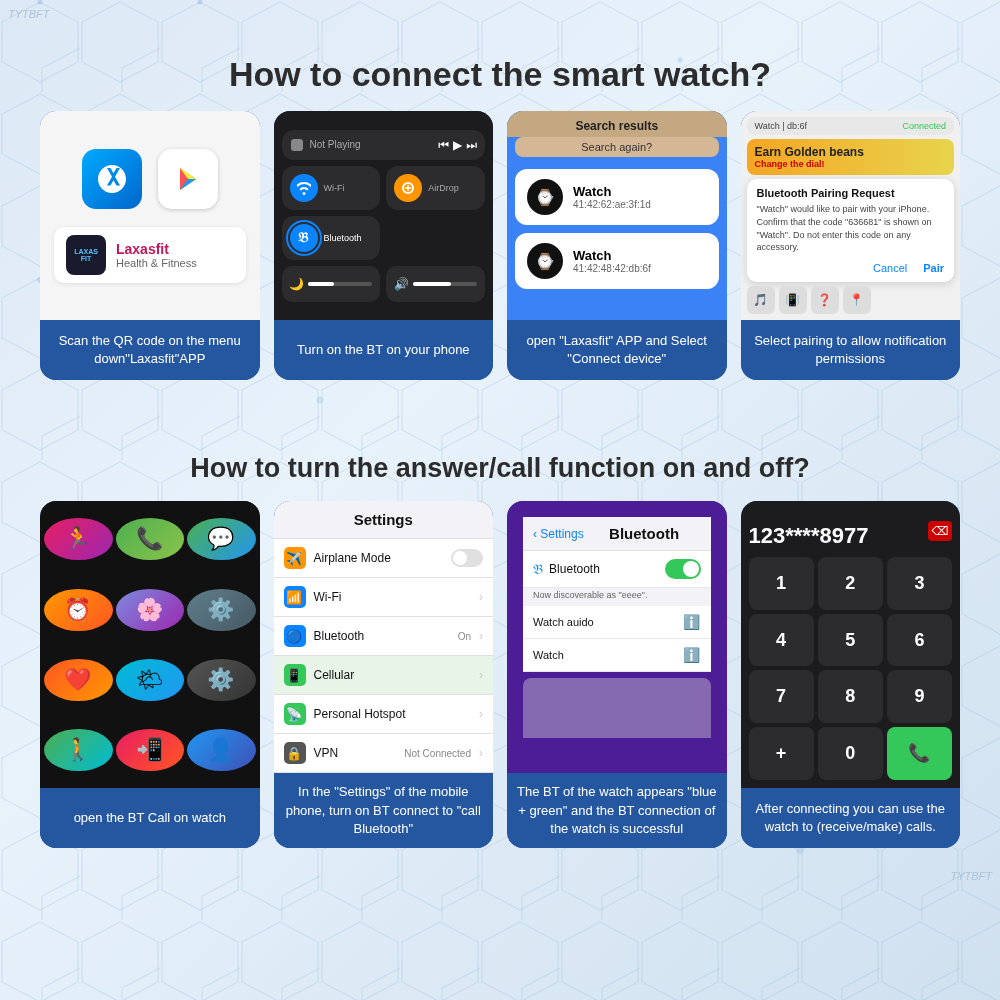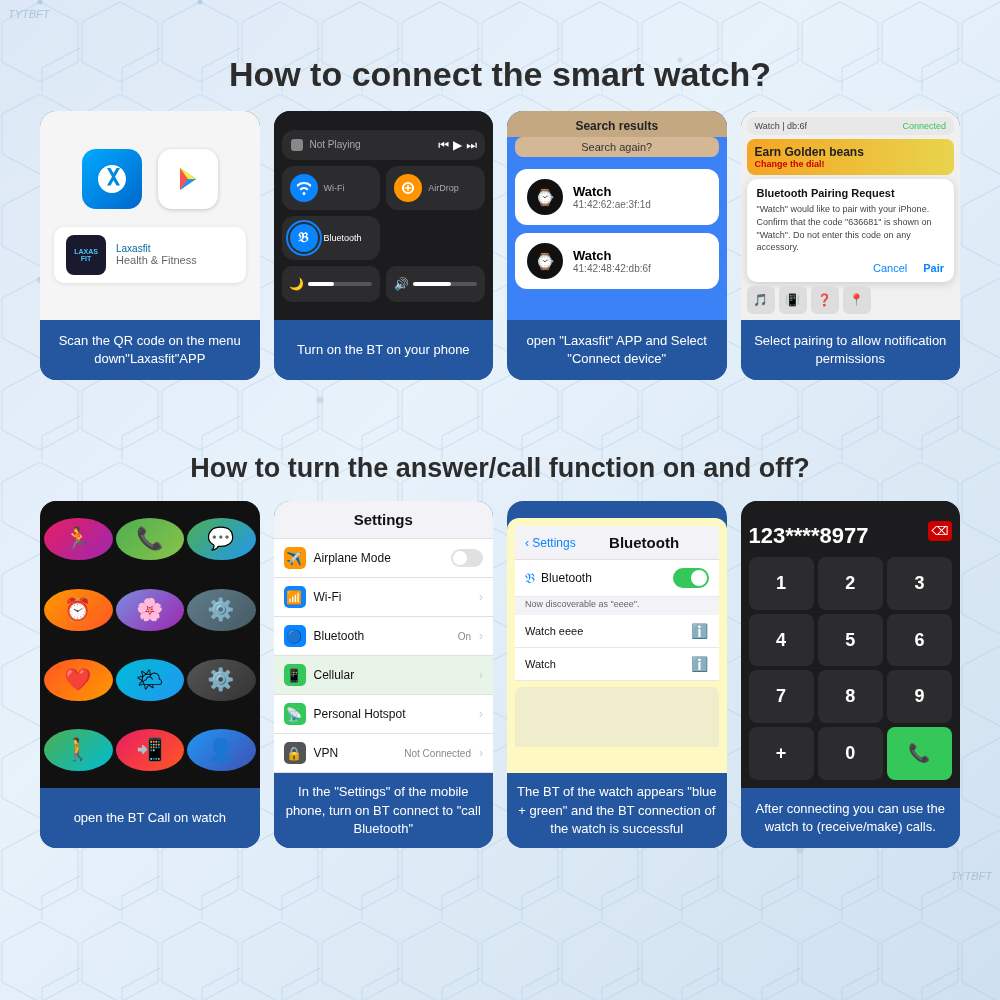--- a/index.html
+++ b/index.html
@@ -133,21 +133,21 @@
     .laxasfit-logo {
       width: 40px; height: 40px;
       background: #1a1a2e;
       border-radius: 8px;
       display: flex; align-items: center; justify-content: center;
       color: #4fc3f7;
       font-size: 8px;
       font-weight: bold;
     }
     .laxasfit-text { font-size: 12px; }
-    .laxasfit-name { font-weight: normal; color: #0369a1; font-size: 10px; }
+    .laxasfit-name { font-weight: bold; color: #be185d; font-size: 14px; }
     .laxasfit-sub { color: #666; font-size: 11px; }
 
     
     .bt-card .card-screen {
       background: #1c1c1e;
       flex-direction: column;
       padding: 0;
     }
     .control-center {
       width: 100%;
@@ -416,26 +416,25 @@
       content: '';
       width: 14px; height: 14px;
       background: white;
       border-radius: 50%;
       position: absolute;
       left: 2px; top: 2px;
     }
 
     
     .bt-settings-card .card-screen {
-      background: #fef9c3;
+      background: #4c1d95;
       flex-direction: column;
       align-items: stretch;
       justify-content: flex-start;
-      padding: 8px;
-      margin-top: 17px;
+      padding: 16px;
     }
     .bt-header {
       display: flex;
       align-items: center;
       padding: 8px 10px;
       border-bottom: 1px solid #e0e0e0;
       background: #f2f2f7;
     }
     .bt-back { color: #0a84ff; font-size: 12px; margin-right: 4px; }
     .bt-page-title { font-size: 15px; font-weight: bold; flex: 1; text-align: center; color: #111; }
@@ -823,21 +822,21 @@
 
         <div class="bt-item">
           <span style="color:#0a84ff;font-size:14px;">𝔅</span>
           <span class="bt-item-label">Bluetooth</span>
           <div class="bt-toggle-on"></div>
         </div>
         <div class="bt-now-disc">Now discoverable as "eeee".</div>
 
         <div class="bt-item">
           <div>
-            <div class="bt-watch-name">Watch eeee</div>
+            <div class="bt-watch-name">Watch auido</div>
           </div>
           <div style="flex:1;"></div>
           <span class="bt-item-info">ℹ️</span>
         </div>
         <div class="bt-item">
           <div>
             <div class="bt-watch-name">Watch</div>
           </div>
           <div style="flex:1;"></div>
           <span class="bt-item-info">ℹ️</span>

